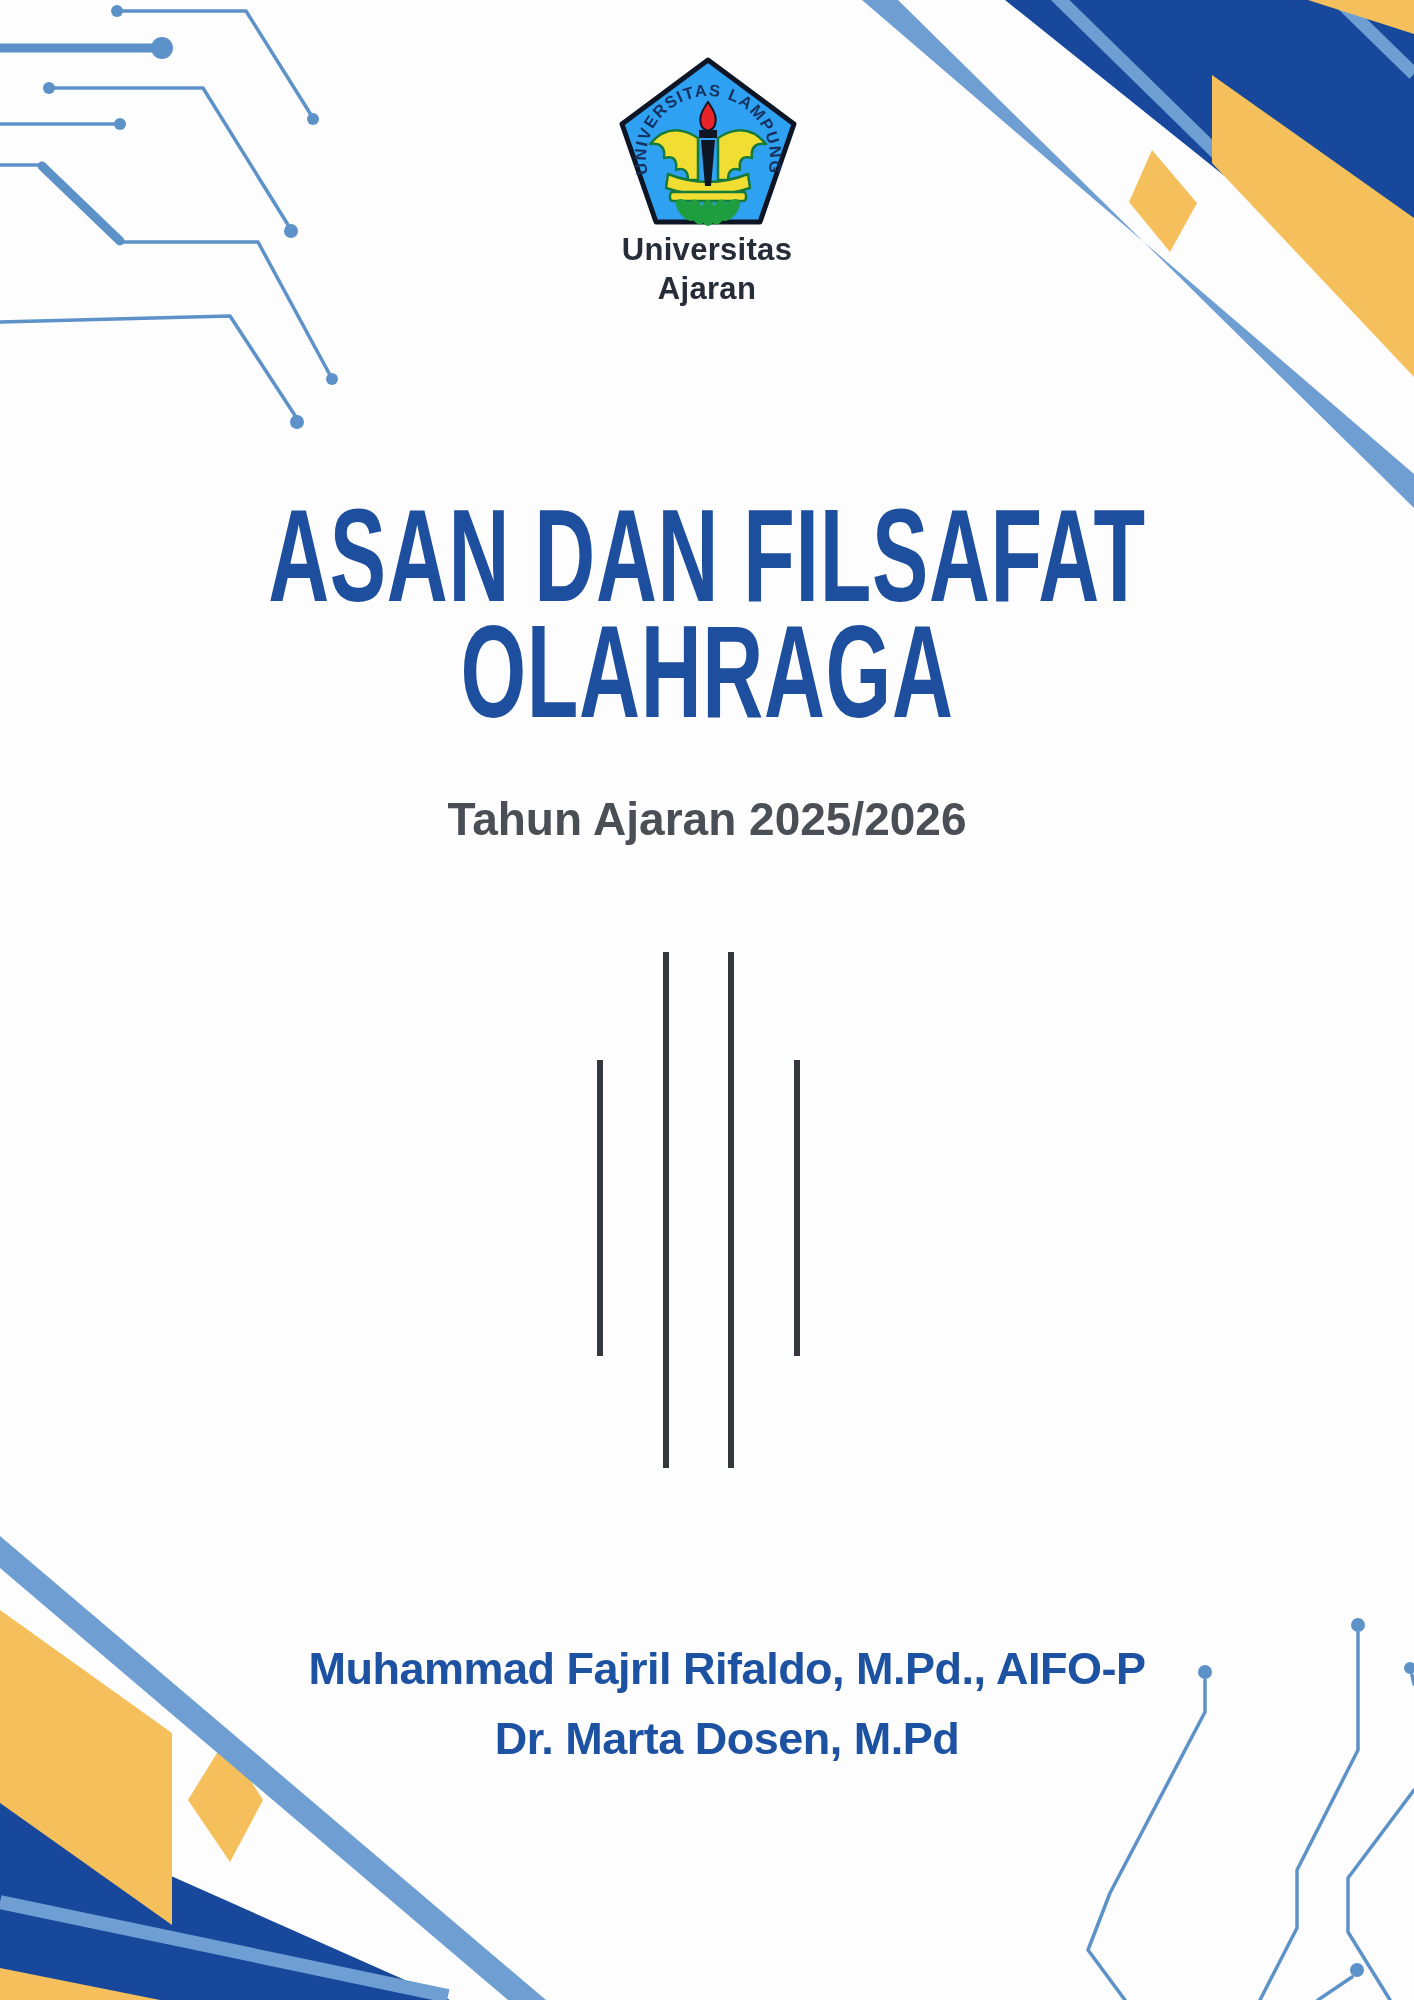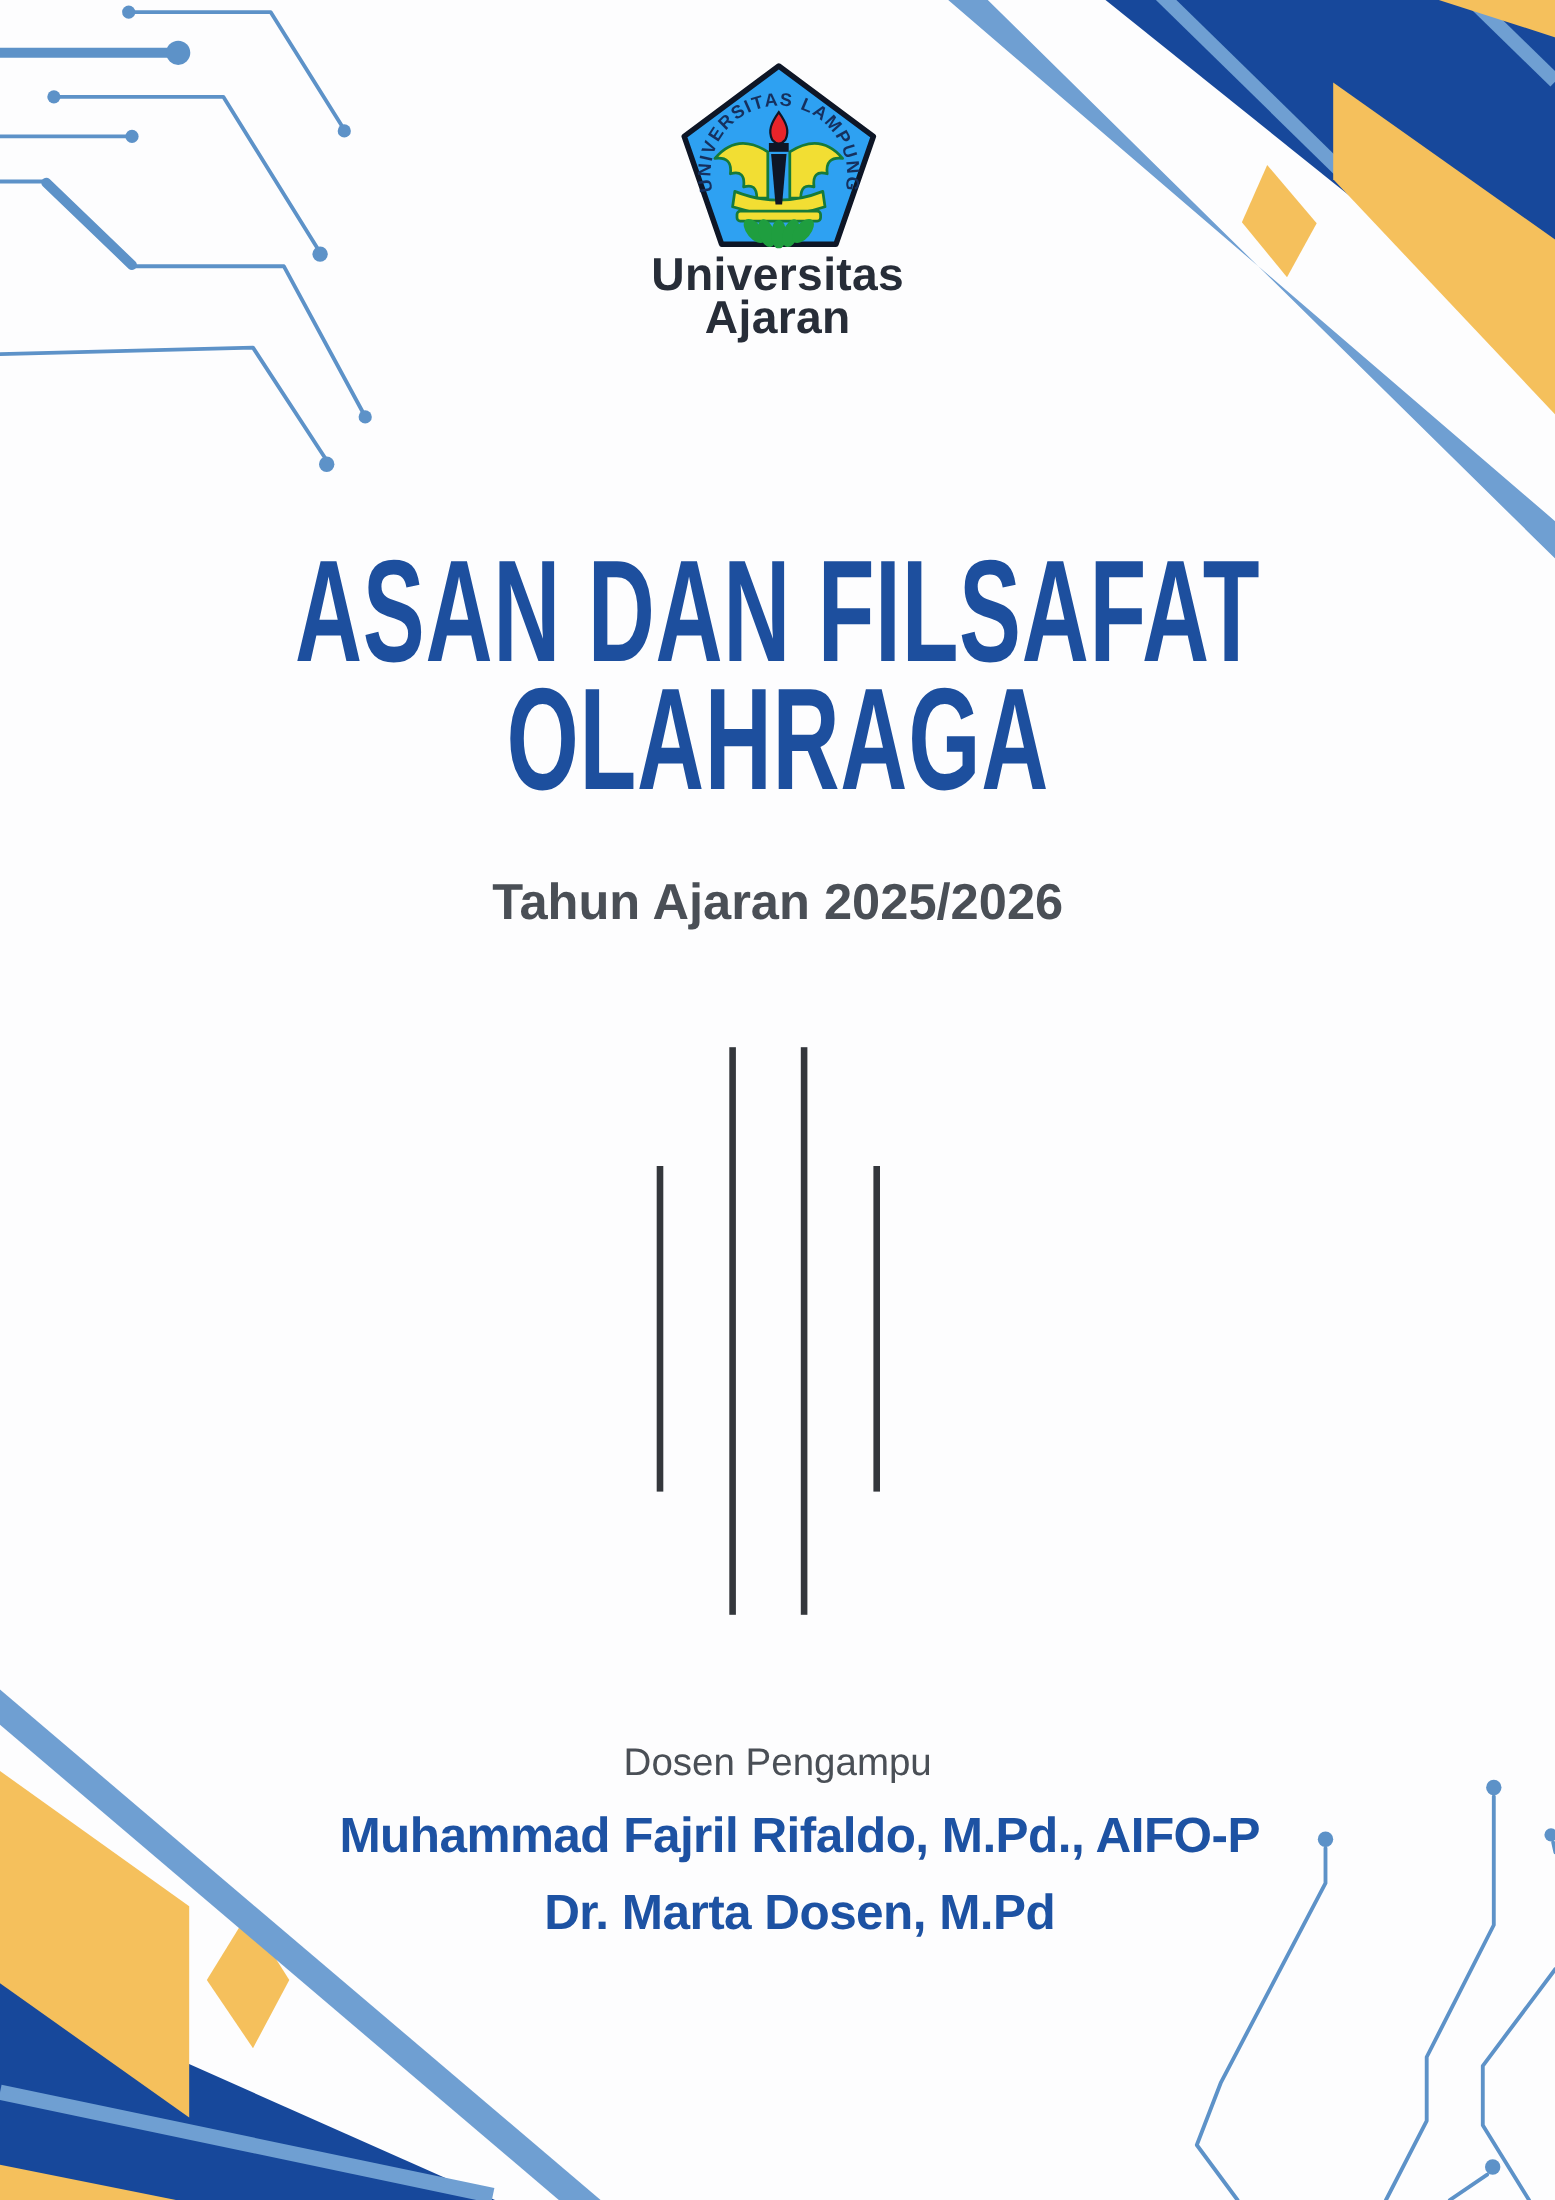--- a/index.html
+++ b/index.html
@@ -21,21 +21,21 @@
   .f-lblue{fill:var(--light-blue);}
   .s-lblue{stroke:var(--light-blue);fill:none;}
   .s-circuit{stroke:var(--circuit-blue);fill:none;stroke-width:3.5;stroke-linecap:round;stroke-linejoin:round;}
   .s-circuit-thick{stroke:var(--circuit-blue);fill:none;stroke-width:9;stroke-linecap:round;}
   .dot{fill:var(--circuit-blue);}
 
   .logo-wrap{position:absolute;left:616px;top:54px;width:184px;height:172px;z-index:2;}
 
   .uni-name{
     position:absolute;left:0;right:0;top:230px;z-index:2;
-    text-align:center;font-weight:bold;font-size:42px;line-height:39px;
+    text-align:center;font-weight:bold;font-size:31px;line-height:39px;
     color:var(--text-dark);letter-spacing:.3px;
   }
   .main-title{
     position:absolute;left:0;right:0;top:498px;z-index:2;
     text-align:center;color:var(--title-blue);
     font-size:132px;line-height:116px;font-weight:bold;
     transform:scaleX(.64);transform-origin:50% 50%;
     letter-spacing:1px;white-space:nowrap;
   }
   .subtitle{
@@ -168,19 +168,18 @@
     <div>OLAHRAGA</div>
   </h1>
 
   <div class="subtitle">Tahun Ajaran 2025/2026</div>
 
   <div class="bar b1"></div>
   <div class="bar b2"></div>
   <div class="bar b3"></div>
   <div class="bar b4"></div>
 
-  <div class="dosen-label">Dosen Pengampu</div>
   <div class="names">
     <div>Muhammad Fajril Rifaldo, M.Pd., AIFO-P</div>
     <div>Dr. Marta Dosen, M.Pd</div>
   </div>
 
 </div>
 
 </body></html>

